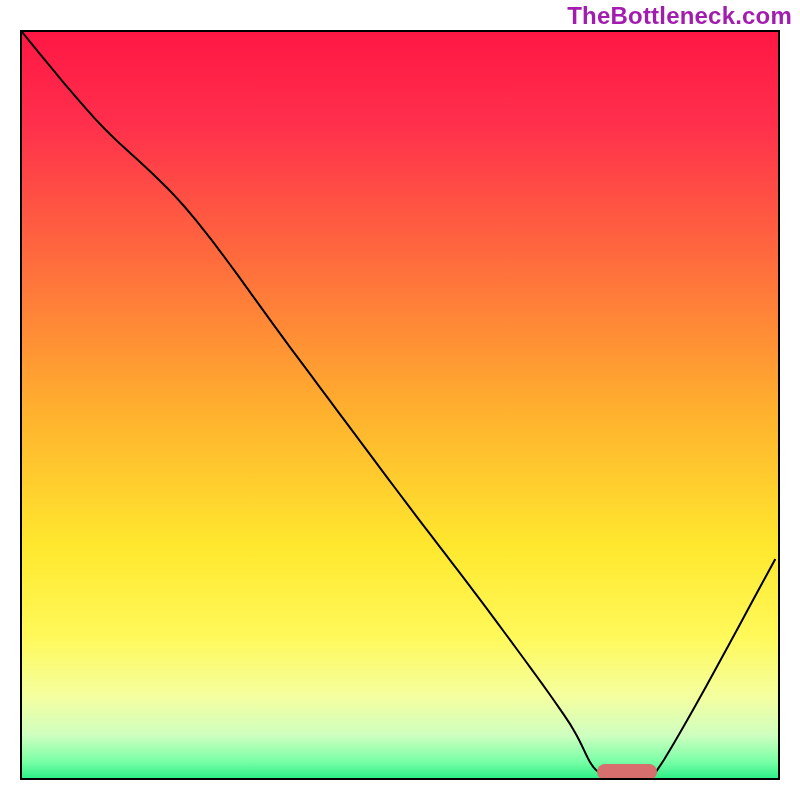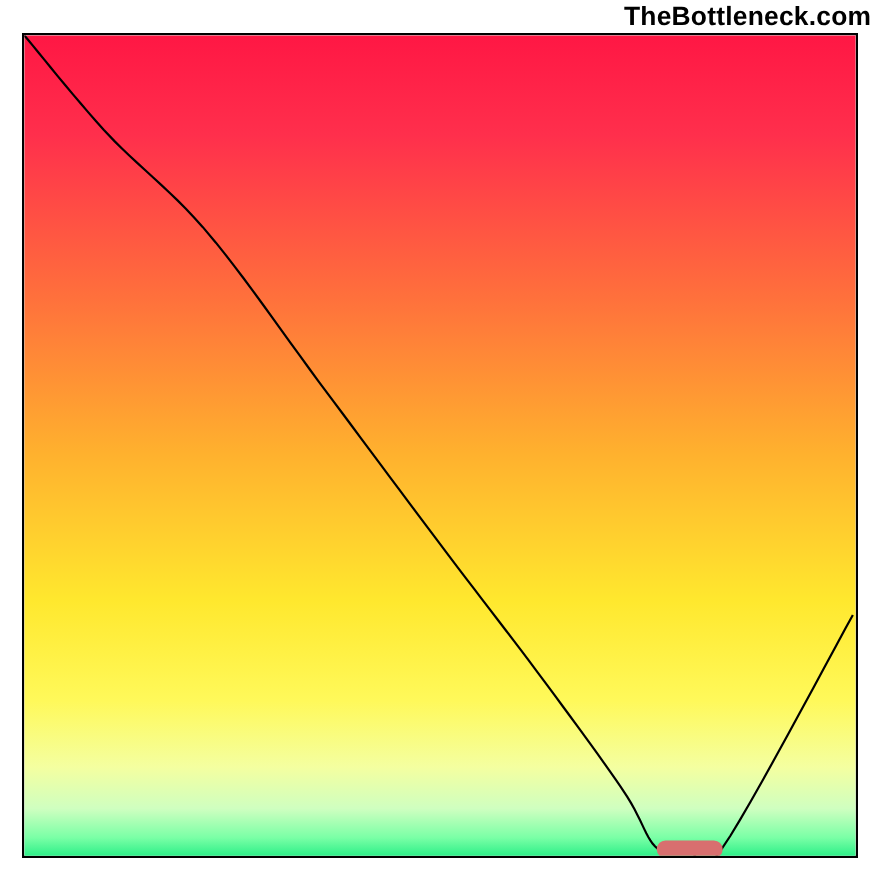--- a/index.html
+++ b/index.html
@@ -15,21 +15,21 @@
     position: relative;
     width: 800px;
     height: 800px;
   }
   .watermark {
     position: absolute;
     top: 2px;
     right: 8px;
     font-size: 24px;
     font-weight: 600;
-    color: #000000;
+    color: #a21caf;
     letter-spacing: 0.2px;
     z-index: 5;
     pointer-events: none;
   }
   .plot-area {
     position: absolute;
     left: 20px;
     top: 30px;
     width: 760px;
     height: 750px;

